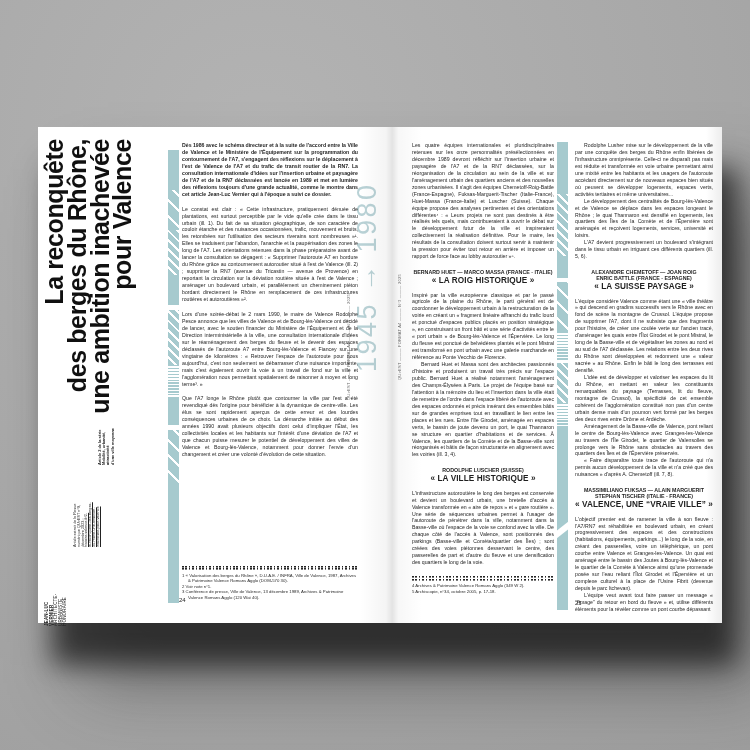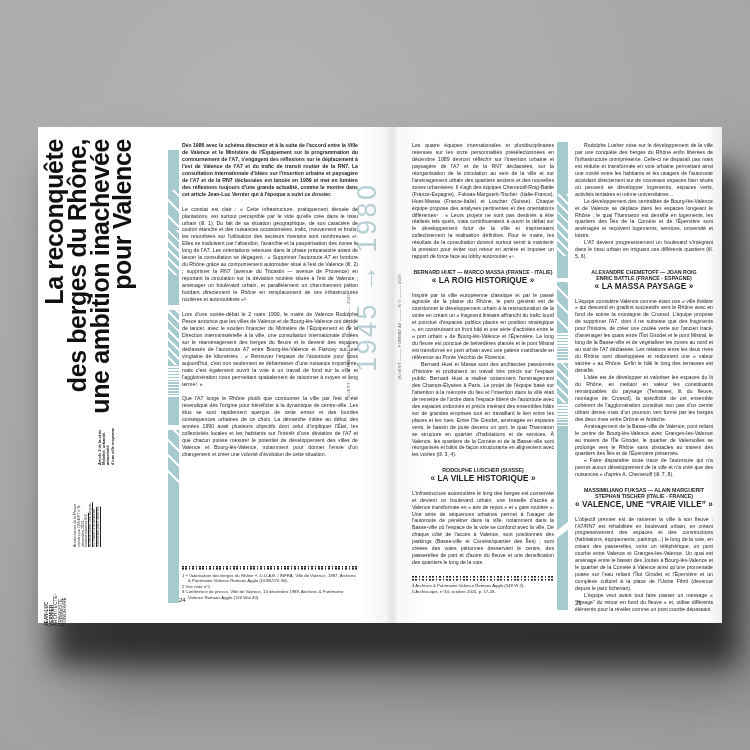--- a/index.html
+++ b/index.html
@@ -177,21 +177,21 @@
       <div class="notch"></div>
     </div>
   </div>
 
   <div class="col col-r2">
     <div class="ind">Rodolphe Lusher mise sur le développement de la ville par une conquête des berges du Rhône enfin libérées de l'infrastructure omniprésente. Celle-ci ne disparaît pas mais est réduite et transformée en voie urbaine permettant ainsi une mixité entre les habitants et les usagers de l'autoroute accédant directement sur de nouveaux espaces bien situés où peuvent se développer logements, espaces verts, activités tertiaires et même universitaires...</div>
     <div class="ind">Le développement des centralités de Bourg-lès-Valence et de Valence se déplace dans les espaces longeant le Rhône ; le quai Thannaron est densifié en logements, les quartiers des Îles de la Comète et de l'Épervière sont aménagés et reçoivent logements, services, université et loisirs.</div>
     <div class="ind">L'A7 devient progressivement un boulevard s'intégrant dans le tissu urbain en irriguant ces différents quartiers (ill. 5, 6).</div>
     <div class="team-names">ALEXANDRE CHEMETOFF — JOAN ROIG</div>
     <div class="team-names" style="margin-top:0">ENRIC BATTLE (FRANCE - ESPAGNE)</div>
-    <div class="team-title">« LA MASSA PAYSAGE »</div>
+    <div class="team-title">« LA SUISSE PAYSAGE »</div>
     <div>L'équipe considère Valence comme étant une « ville théâtre » qui descend en gradins successifs vers le Rhône avec en fond de scène la montagne de Crussol. L'équipe propose de supprimer l'A7, dont il ne subsiste que des fragments pour l'histoire, de créer une coulée verte sur l'ancien tracé, d'aménager les quais entre l'Îlot Girodet et le pont Mistral, le long de la Basse-ville et de végétaliser les zones au nord et au sud de l'A7 déclassée. Les relations entre les deux rives du Rhône sont développées et redonnent une « valeur sacrée » au Rhône. Enfin le bâti le long des terrasses est densifié.</div>
     <div class="ind">L'idée est de développer et valoriser les espaces du lit du Rhône, en mettant en valeur les constituants remarquables du paysage (Terrasses, lit du fleuve, montagne de Crussol), la spécificité de cet ensemble cohérent de l'agglomération constitué non pas d'un centre urbain dense mais d'un poumon vert formé par les berges des deux rives entre Drôme et Ardèche.</div>
     <div class="ind">Aménagement de la Basse-ville de Valence, pont reliant le centre de Bourg-lès-Valence avec Granges-les-Valence au travers de l'Île Girodet, le quartier de Valensolles se prolonge vers le Rhône sans obstacles au travers des quartiers des Îles et de l'Épervière préservés.</div>
     <div class="ind">« Faire disparaître toute trace de l'autoroute qui n'a permis aucun développement de la ville et n'a créé que des nuisances » d'après A. Chemetoff (ill. 7, 8).</div>
     <div class="team-names">MASSIMILIANO FUKSAS — ALAIN MARGUERIT</div>
     <div class="team-names" style="margin-top:0">STEPHAN TISCHER (ITALIE - FRANCE)</div>
     <div class="team-title">« VALENCE, UNE “VRAIE VILLE” »</div>
     <div>L'objectif premier est de ramener la ville à son fleuve : l'A7/RN7 est réhabilitée en boulevard urbain, en créant progressivement des espaces et des constructions (habitations, équipements, parkings...) le long de la voie, en créant des passerelles, voire un téléphérique, un pont courbe entre Valence et Granges-les-Valence. Un quai est aménagé entre le bassin des Joutes à Bourg-lès-Valence et le quartier de la Comète à Valence ainsi qu'une promenade posée sur l'eau reliant l'Îlot Girodet et l'Épervière et un complexe culturel à la place de l'Usine Fibrit (devenue depuis le parc Itchevan).</div>
     <div class="ind">L'équipe veut avant tout faire passer un message « “l'image” du retour en bord du fleuve » et, utilise différents éléments pour la révéler comme un pont courbe dépassant</div>
   </div>

